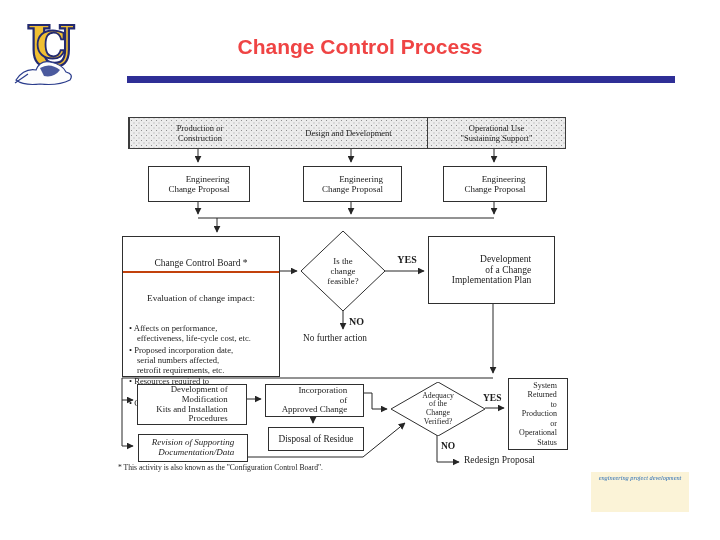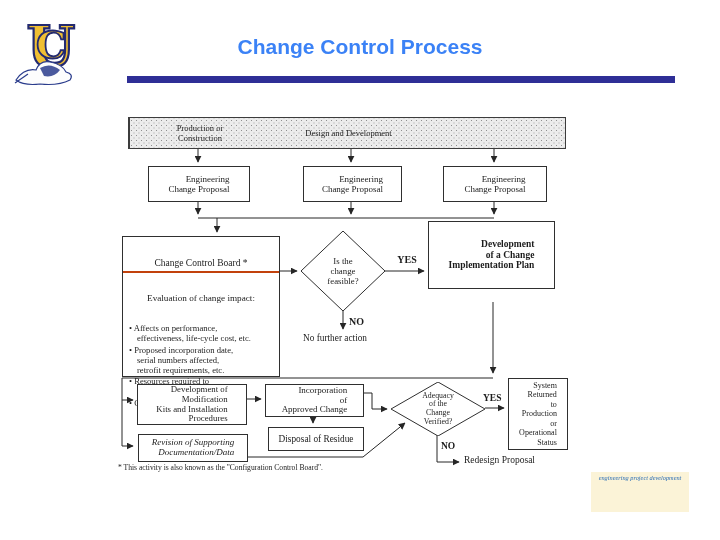--- a/index.html
+++ b/index.html
@@ -3,21 +3,21 @@
 <meta charset="utf-8">
 <style>
   html,body{margin:0;padding:0;}
   body{width:720px;height:540px;background:#ffffff;position:relative;overflow:hidden;
        font-family:"Liberation Serif",serif;color:#1c1c1c;}
   .abs{position:absolute;}
 
   
   #title{left:100px;top:35px;width:520px;text-align:center;
          font-family:"Liberation Sans",sans-serif;font-weight:bold;
-         font-size:21px;color:#3b82f6;}
+         font-size:21px;color:#ef4444;}
   #rule{left:127px;top:76px;width:548px;height:7px;background:#2e2e96;}
   #uci-logo{left:10px;top:4px;width:80px;height:84px;}
 
   
   #connectors{left:0;top:0;width:720px;height:540px;z-index:1;pointer-events:none;}
 
   
   .dbox{position:absolute;z-index:2;border:1px solid #2f2f2f;background:#fff;
         display:flex;align-items:center;justify-content:center;text-align:right;
         white-space:pre-line;line-height:1.12;}
@@ -38,21 +38,21 @@
   #ecp3{left:443px;top:166px;width:102px;height:34px;font-size:9px;}
 
   #ccb{left:122px;top:236px;width:156px;height:139px;display:block;text-align:center;}
   .ccb-title{font-size:9.5px;padding:3px 0 2px;border-bottom:2px solid #c2410c;}
   .ccb-sub{font-size:9.2px;margin:3px 0 1px;}
   #ccb-list{margin:0;padding:1px 10px 0 6px;list-style:none;text-align:left;
             font-size:8.6px;line-height:1.16;}
   #ccb-list li{padding-left:8px;text-indent:-8px;margin-bottom:2px;white-space:pre-line;}
   #ccb-list li::before{content:"• ";}
 
-  #impl{left:428px;top:221px;width:125px;height:66px;font-size:9.5px;font-weight:bold;}
+  #impl{left:428px;top:236px;width:125px;height:66px;font-size:9.5px;}
   #devmod{left:137px;top:384px;width:108px;height:39px;font-size:8.8px;line-height:1.1;}
   #incorp{left:265px;top:384px;width:97px;height:31px;font-size:9px;line-height:1.1;}
   #disposal{left:268px;top:427px;width:94px;height:22px;font-size:9.3px;}
   #revision{left:138px;top:434px;width:108px;height:26px;font-size:9px;line-height:1.1;font-style:italic;}
   #system{left:508px;top:378px;width:58px;height:70px;font-size:8px;line-height:1.18;}
 
   .diamond{position:absolute;z-index:2;}
   .diamond svg{position:absolute;left:0;top:0;}
   .dtext{position:absolute;inset:0;display:flex;align-items:center;justify-content:center;
          text-align:center;white-space:pre-line;}
@@ -121,20 +121,22 @@
     <line x1="485" y1="408" x2="504" y2="408" marker-end="url(#arr)"></line>
     <polyline points="437,435 437,462 459,462" marker-end="url(#arr)"></polyline>
     <polyline points="245,446 247,457 363,457 405,423" marker-end="url(#arr)"></polyline>
   </g>
 </svg>
 
 <div id="band">
   <div class="bandcell b2">Production or
 Construction</div>
   <div class="bandcell b1">Design and Development</div>
+  <div class="bandcell b3">Operational Use
+"Sustaining Support"</div>
 </div>
 
 <div id="ecp1" class="dbox">Engineering
 Change Proposal</div>
 <div id="ecp2" class="dbox">Engineering
 Change Proposal</div>
 <div id="ecp3" class="dbox">Engineering
 Change Proposal</div>
 
 <div id="ccb" class="dbox">

